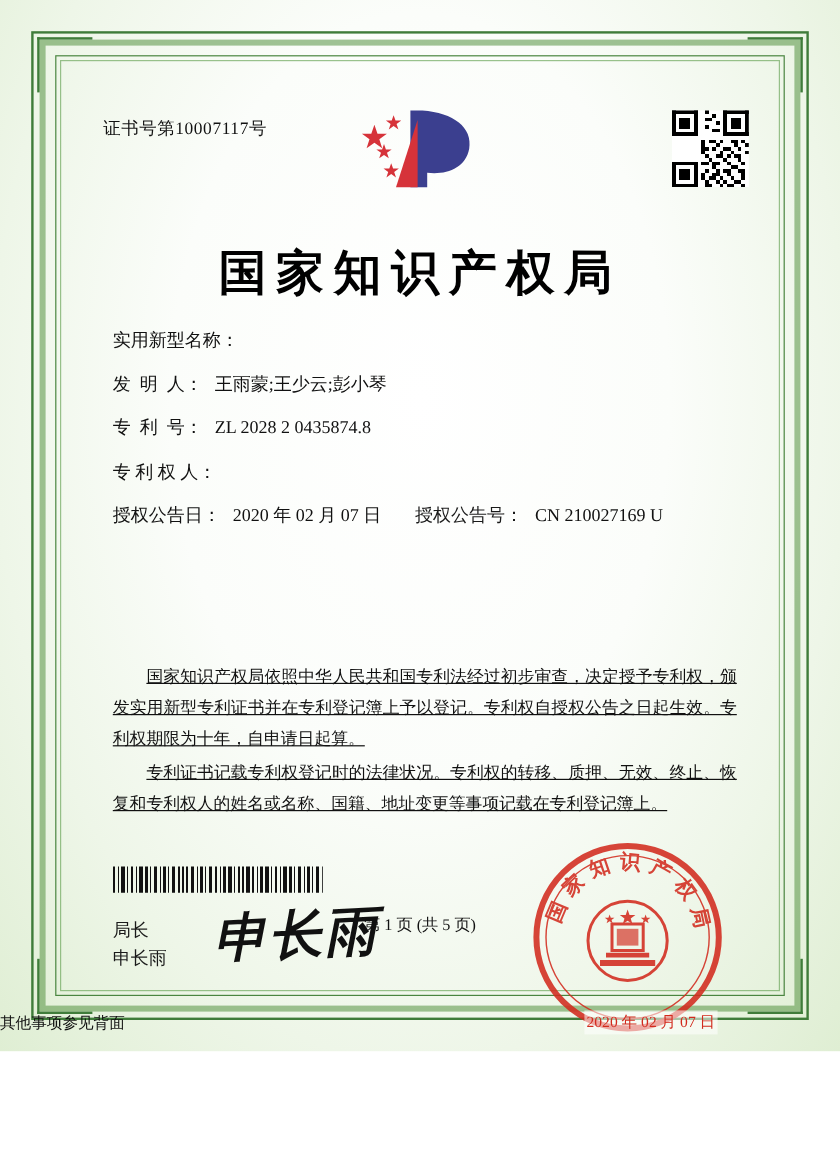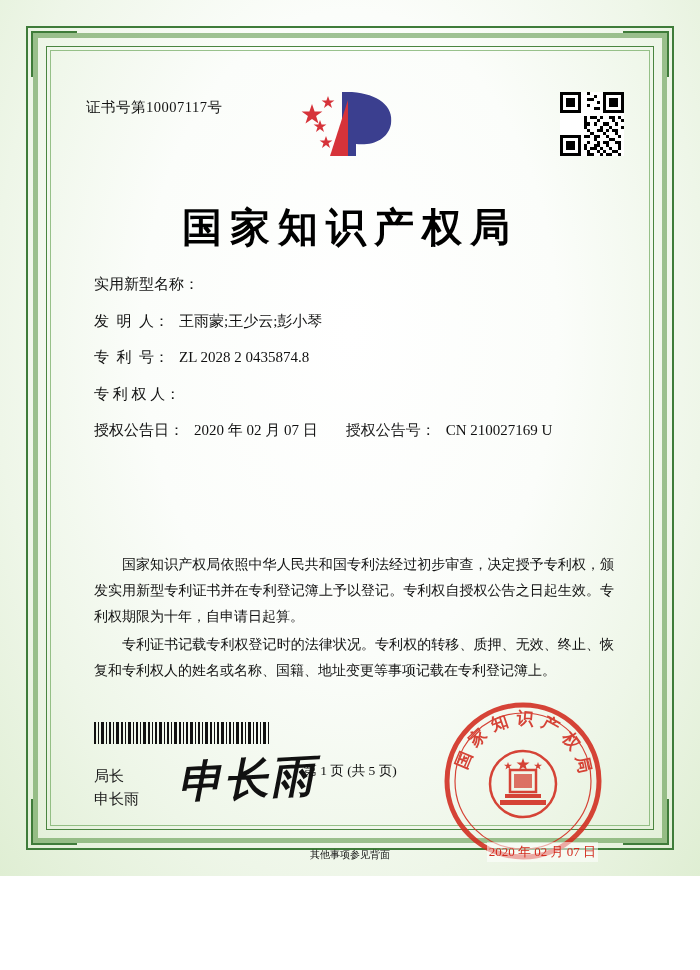--- a/index.html
+++ b/index.html
@@ -147,20 +147,21 @@
     left: 34px;
     right: 26px;
     font-size: 14px;
     line-height: 1.85;
     text-align: justify;
     color: #111;
   }
   .paragraphs p {
     margin: 0 0 2px 0;
     text-indent: 28px;
+    text-decoration: underline;
   }
 
   .barcode {
     position: absolute;
     left: 34px;
     top: 662px;
     width: 175px;
     height: 22px;
   }
 
@@ -210,22 +211,21 @@
     text-align: center;
     font-size: 13.5px;
     color: #111;
   }
 
   .footnote {
     position: absolute;
     left: 0;
     right: 0;
     bottom: 14px;
-    text-align: center;
-    font-size: 10px;
+    font-size: 13px;
     color: #111;
   }
 </style>
 </head>
 <body>
 
 <div class="certificate">
 
   <div class="frame-outer"></div>
   <div class="frame-mid"></div>

